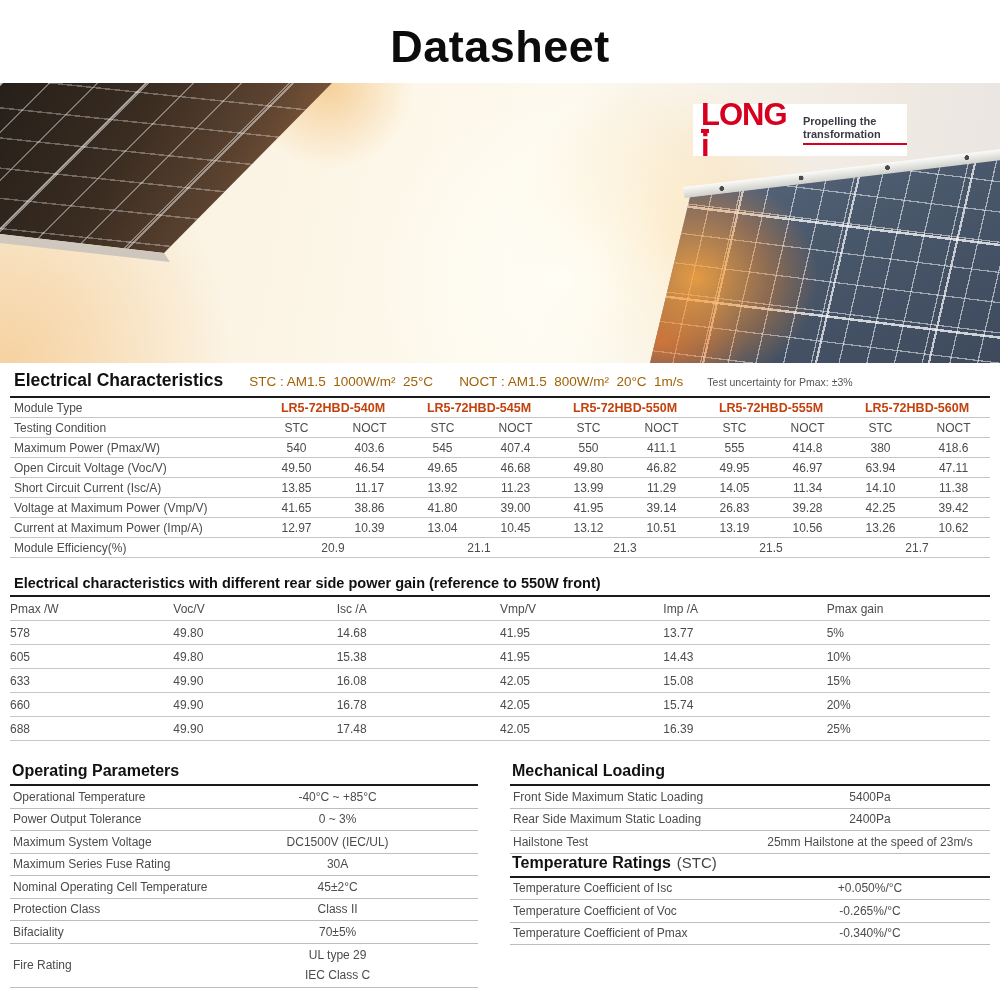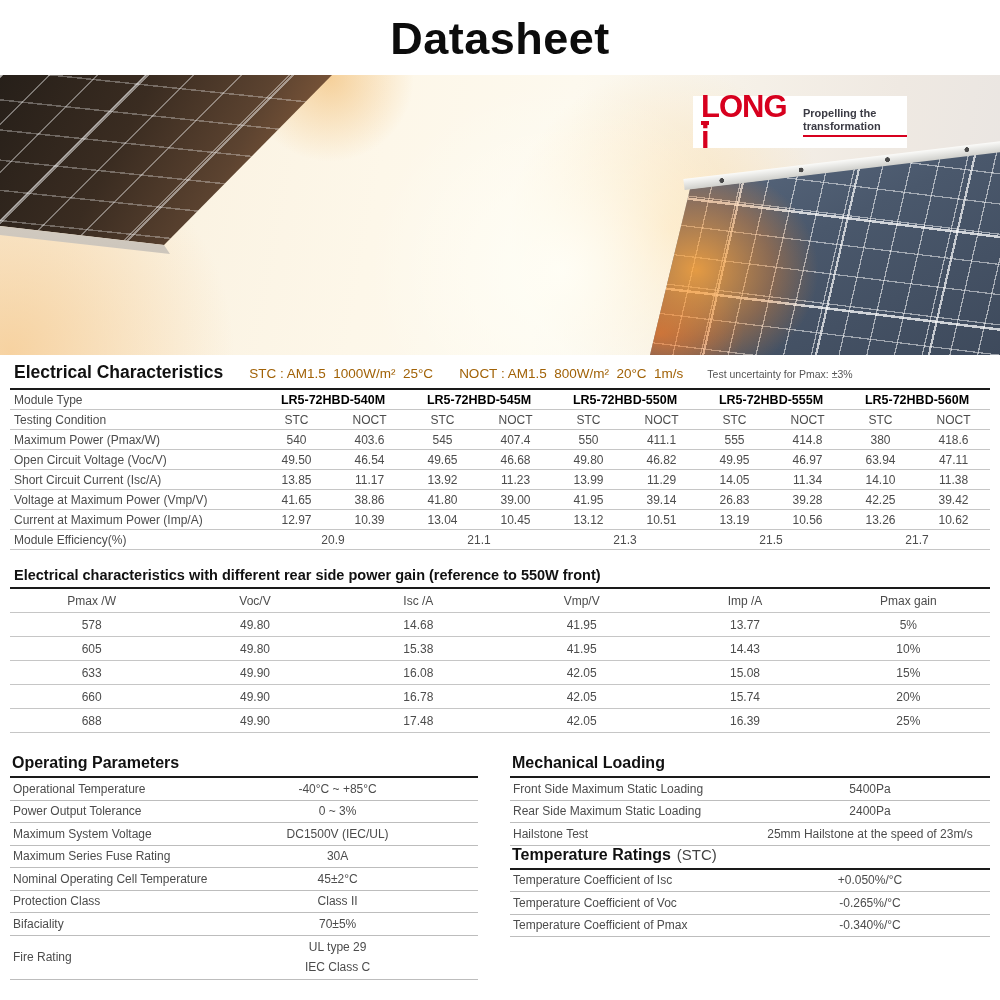--- a/index.html
+++ b/index.html
@@ -1,20 +1,20 @@
 <!DOCTYPE html>
 <html><head>
 <meta charset="utf-8">
 <style>
   html,body{margin:0;padding:0;background:#ffffff;}
   body{width:1000px;font-family:"Liberation Sans","DejaVu Sans",sans-serif;color:#4c4c4c;}
   .page{width:1000px;height:1000px;position:relative;overflow:hidden;background:#fff;}
 
   
-  .title{margin:0;padding-top:13px;height:62px;text-align:center;
+  .title{margin:0;padding-top:21px;height:62px;text-align:center;
          font-size:45px;font-weight:700;color:#0c0c0c;letter-spacing:.5px;
          font-family:"Liberation Sans","DejaVu Sans",sans-serif;}
 
   
   .hero{position:relative;width:1000px;height:280px;overflow:hidden;
     background:
       radial-gradient(circle 270px at 56% 70%, rgba(255,254,246,.95), rgba(255,254,246,0) 70%),
       radial-gradient(circle 320px at 1% 99%, rgba(246,203,146,.8), rgba(246,203,146,0) 70%),
       radial-gradient(circle 230px at 67% 55%, rgba(255,214,145,.55), rgba(255,214,145,0) 70%),
       radial-gradient(circle 120px at 33% 1%, rgba(240,178,92,.55), rgba(240,178,92,0) 70%),
@@ -62,36 +62,36 @@
   .logo-tagline{margin-left:9px;font-size:11px;line-height:12.5px;color:#3b3b44;font-weight:600;}
   .logo-underline{margin-top:3px;height:2px;width:104px;background:#d7001e;}
 
   
   .content{padding:0 10px;}
   .t-row{display:flex;align-items:center;height:20px;border-bottom:1px solid #c6c6c6;
          font-size:12px;color:#4c4c4c;box-sizing:border-box;}
   .t-row .lbl{width:246px;padding-left:4px;text-align:left;}
   .t-row .c{flex:1;text-align:center;}
   .t-row .c2{flex:2;text-align:center;}
-  .t-row.module-row .c2{font-weight:700;color:#000000;font-size:12.5px;}
+  .t-row.module-row .c2{font-weight:700;color:#c2410c;font-size:12.5px;}
 
   
   .elec-head{display:flex;align-items:baseline;margin-top:5px;padding:2px 0 5px 4px;
              border-bottom:2.5px solid #1a1a1a;}
   .elec-head h2{margin:0;font-size:17.5px;font-weight:700;color:#111;}
   .cond{font-size:13.5px;font-weight:400;color:#a16207;margin-left:26px;white-space:pre;}
   .uncert{font-size:10.5px;color:#555;margin-left:24px;}
 
   
   .rear{margin-top:17px;}
   .rear h3{margin:0;padding:0 0 4px 4px;font-size:14.5px;font-weight:700;color:#111;
            border-bottom:2px solid #1a1a1a;}
   .r-row{display:flex;align-items:center;height:23px;border-bottom:1px solid #c6c6c6;
          font-size:12px;color:#4c4c4c;}
-  .r-row .c{flex:1;text-align:center;}
+  .r-row .c{flex:1;}
 
   
   .bottom{display:flex;margin-top:21px;padding:0 10px;gap:32px;}
   .col-left{width:468px;}
   .col-right{width:480px;}
   .sec-h{margin:0;padding:0 0 4px 2px;font-size:16px;font-weight:700;color:#111;
          border-bottom:2.5px solid #1a1a1a;display:flex;align-items:baseline;gap:6px;}
   .sec-h .light{font-weight:400;font-size:15px;color:#444;}
   .p-row{display:flex;align-items:center;min-height:21.5px;border-bottom:1px solid #bdbdbd;
          font-size:12px;color:#4c4c4c;}

